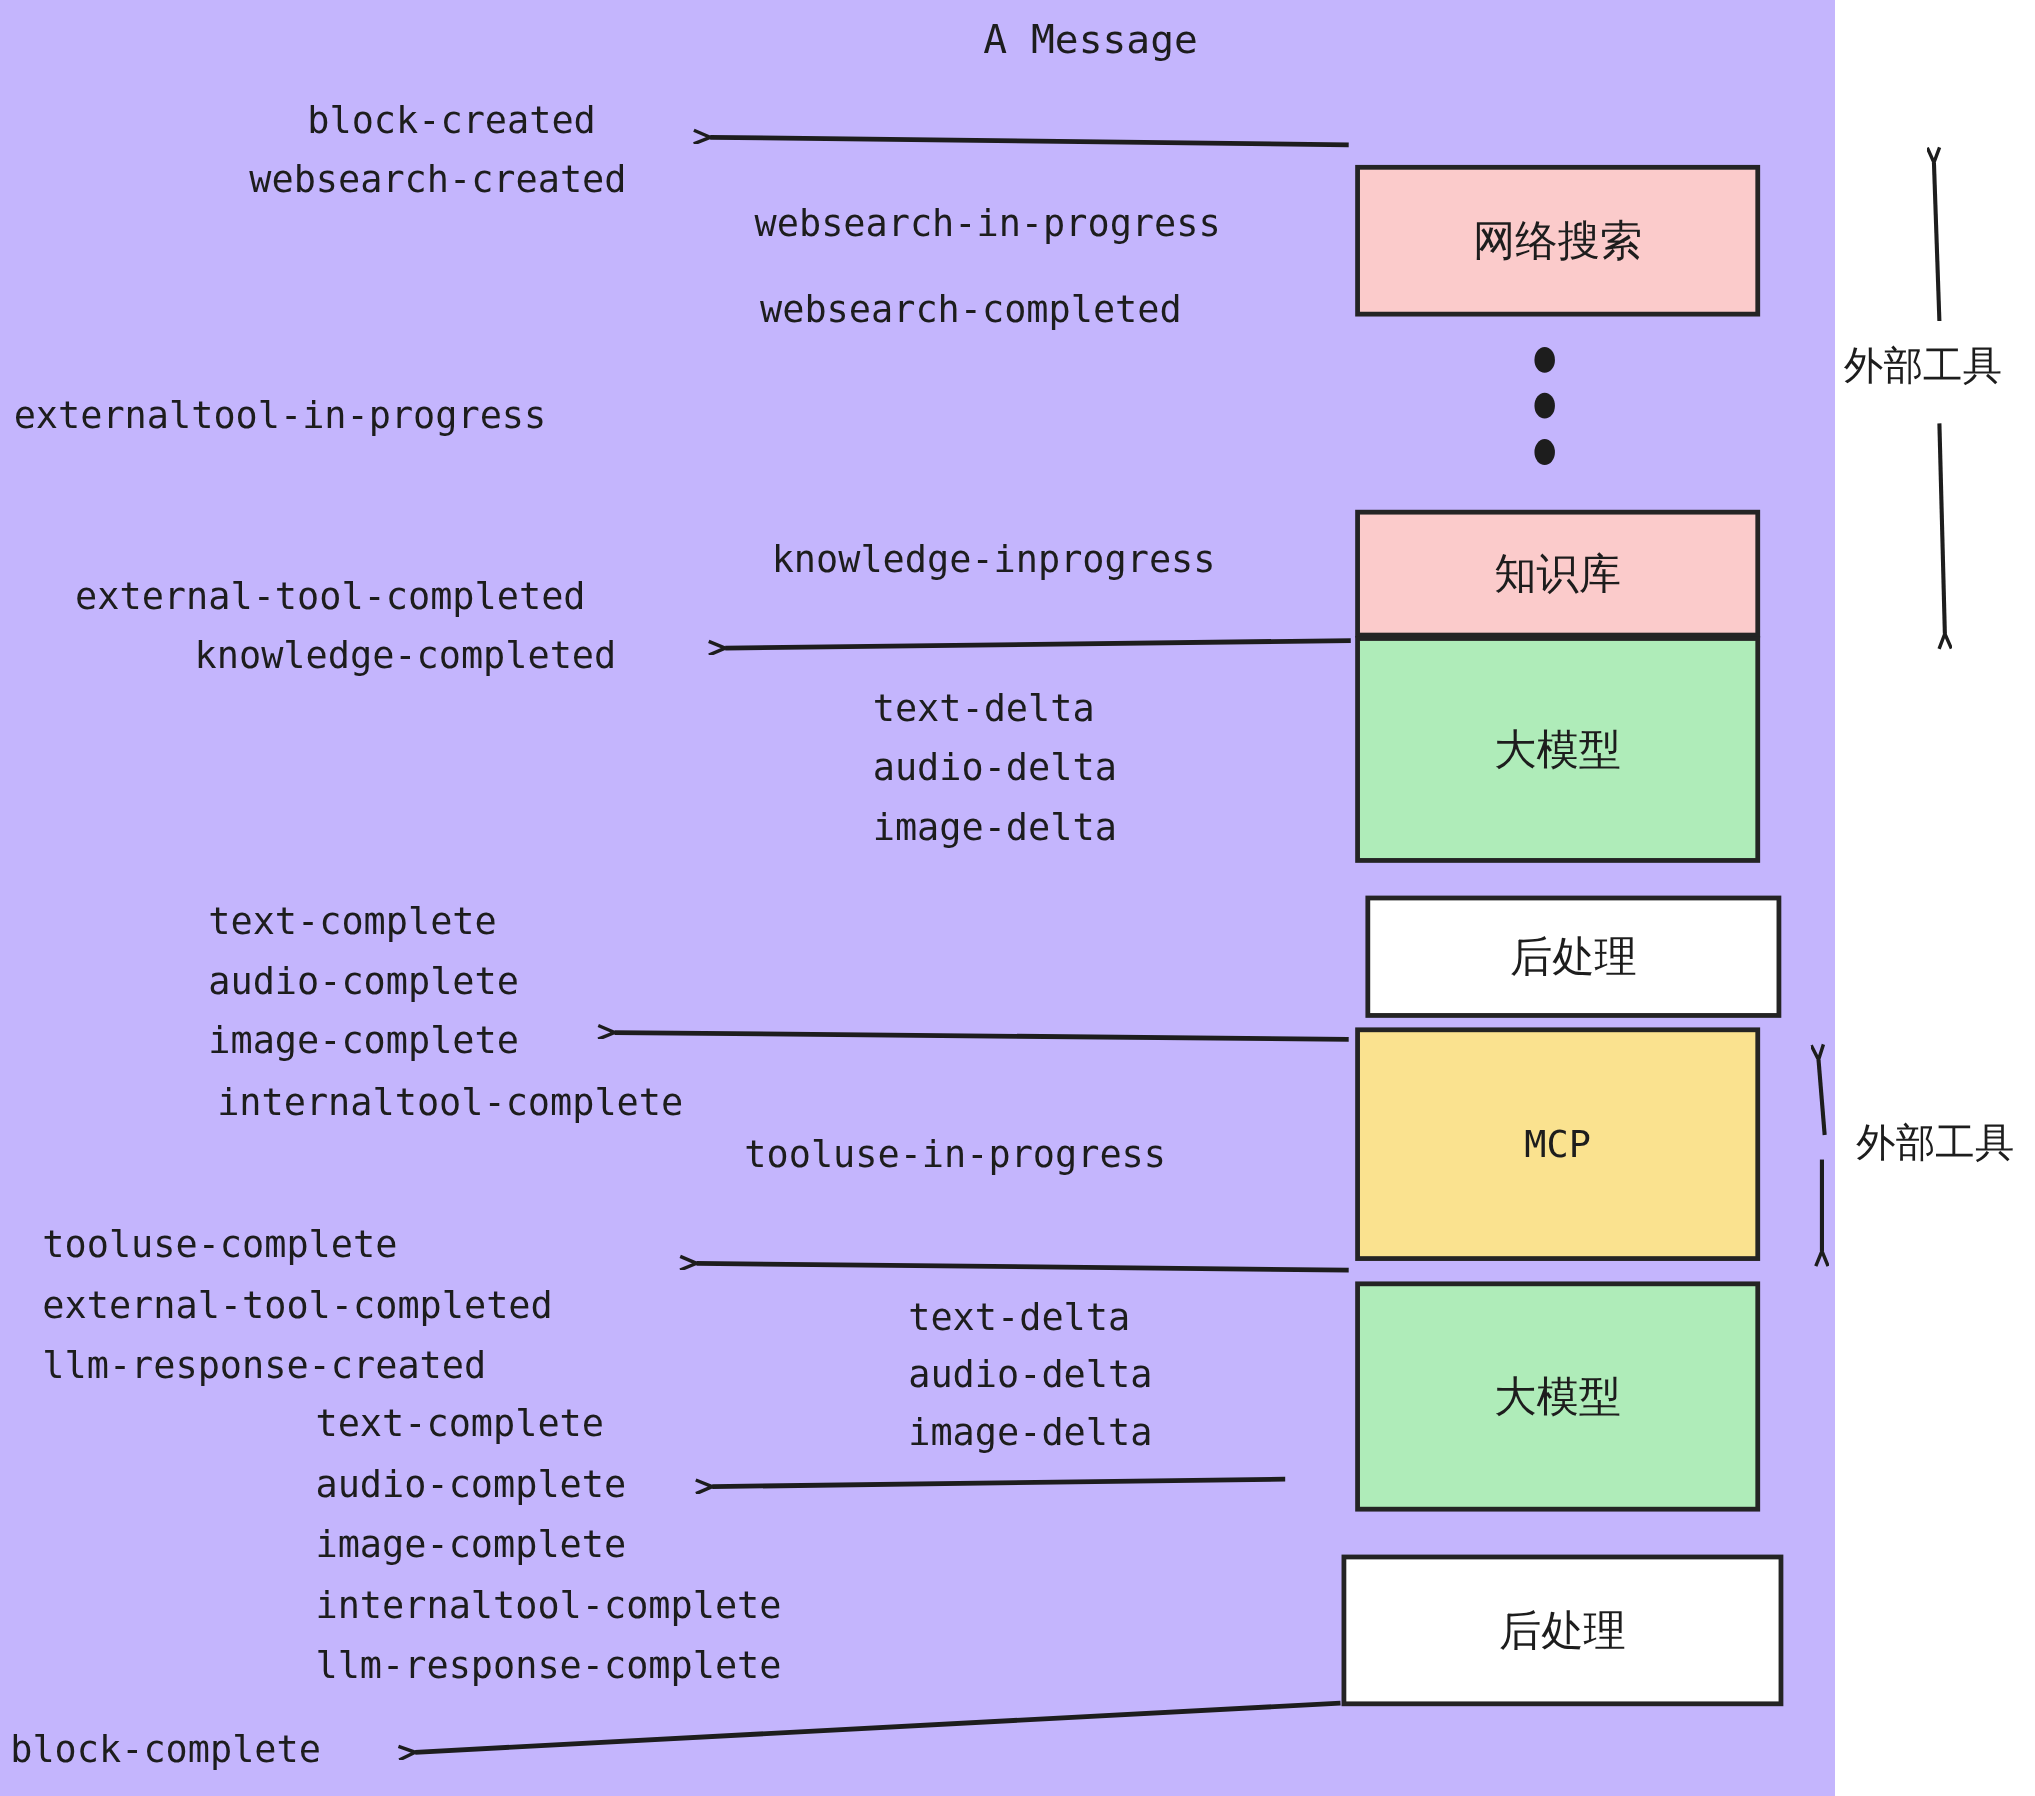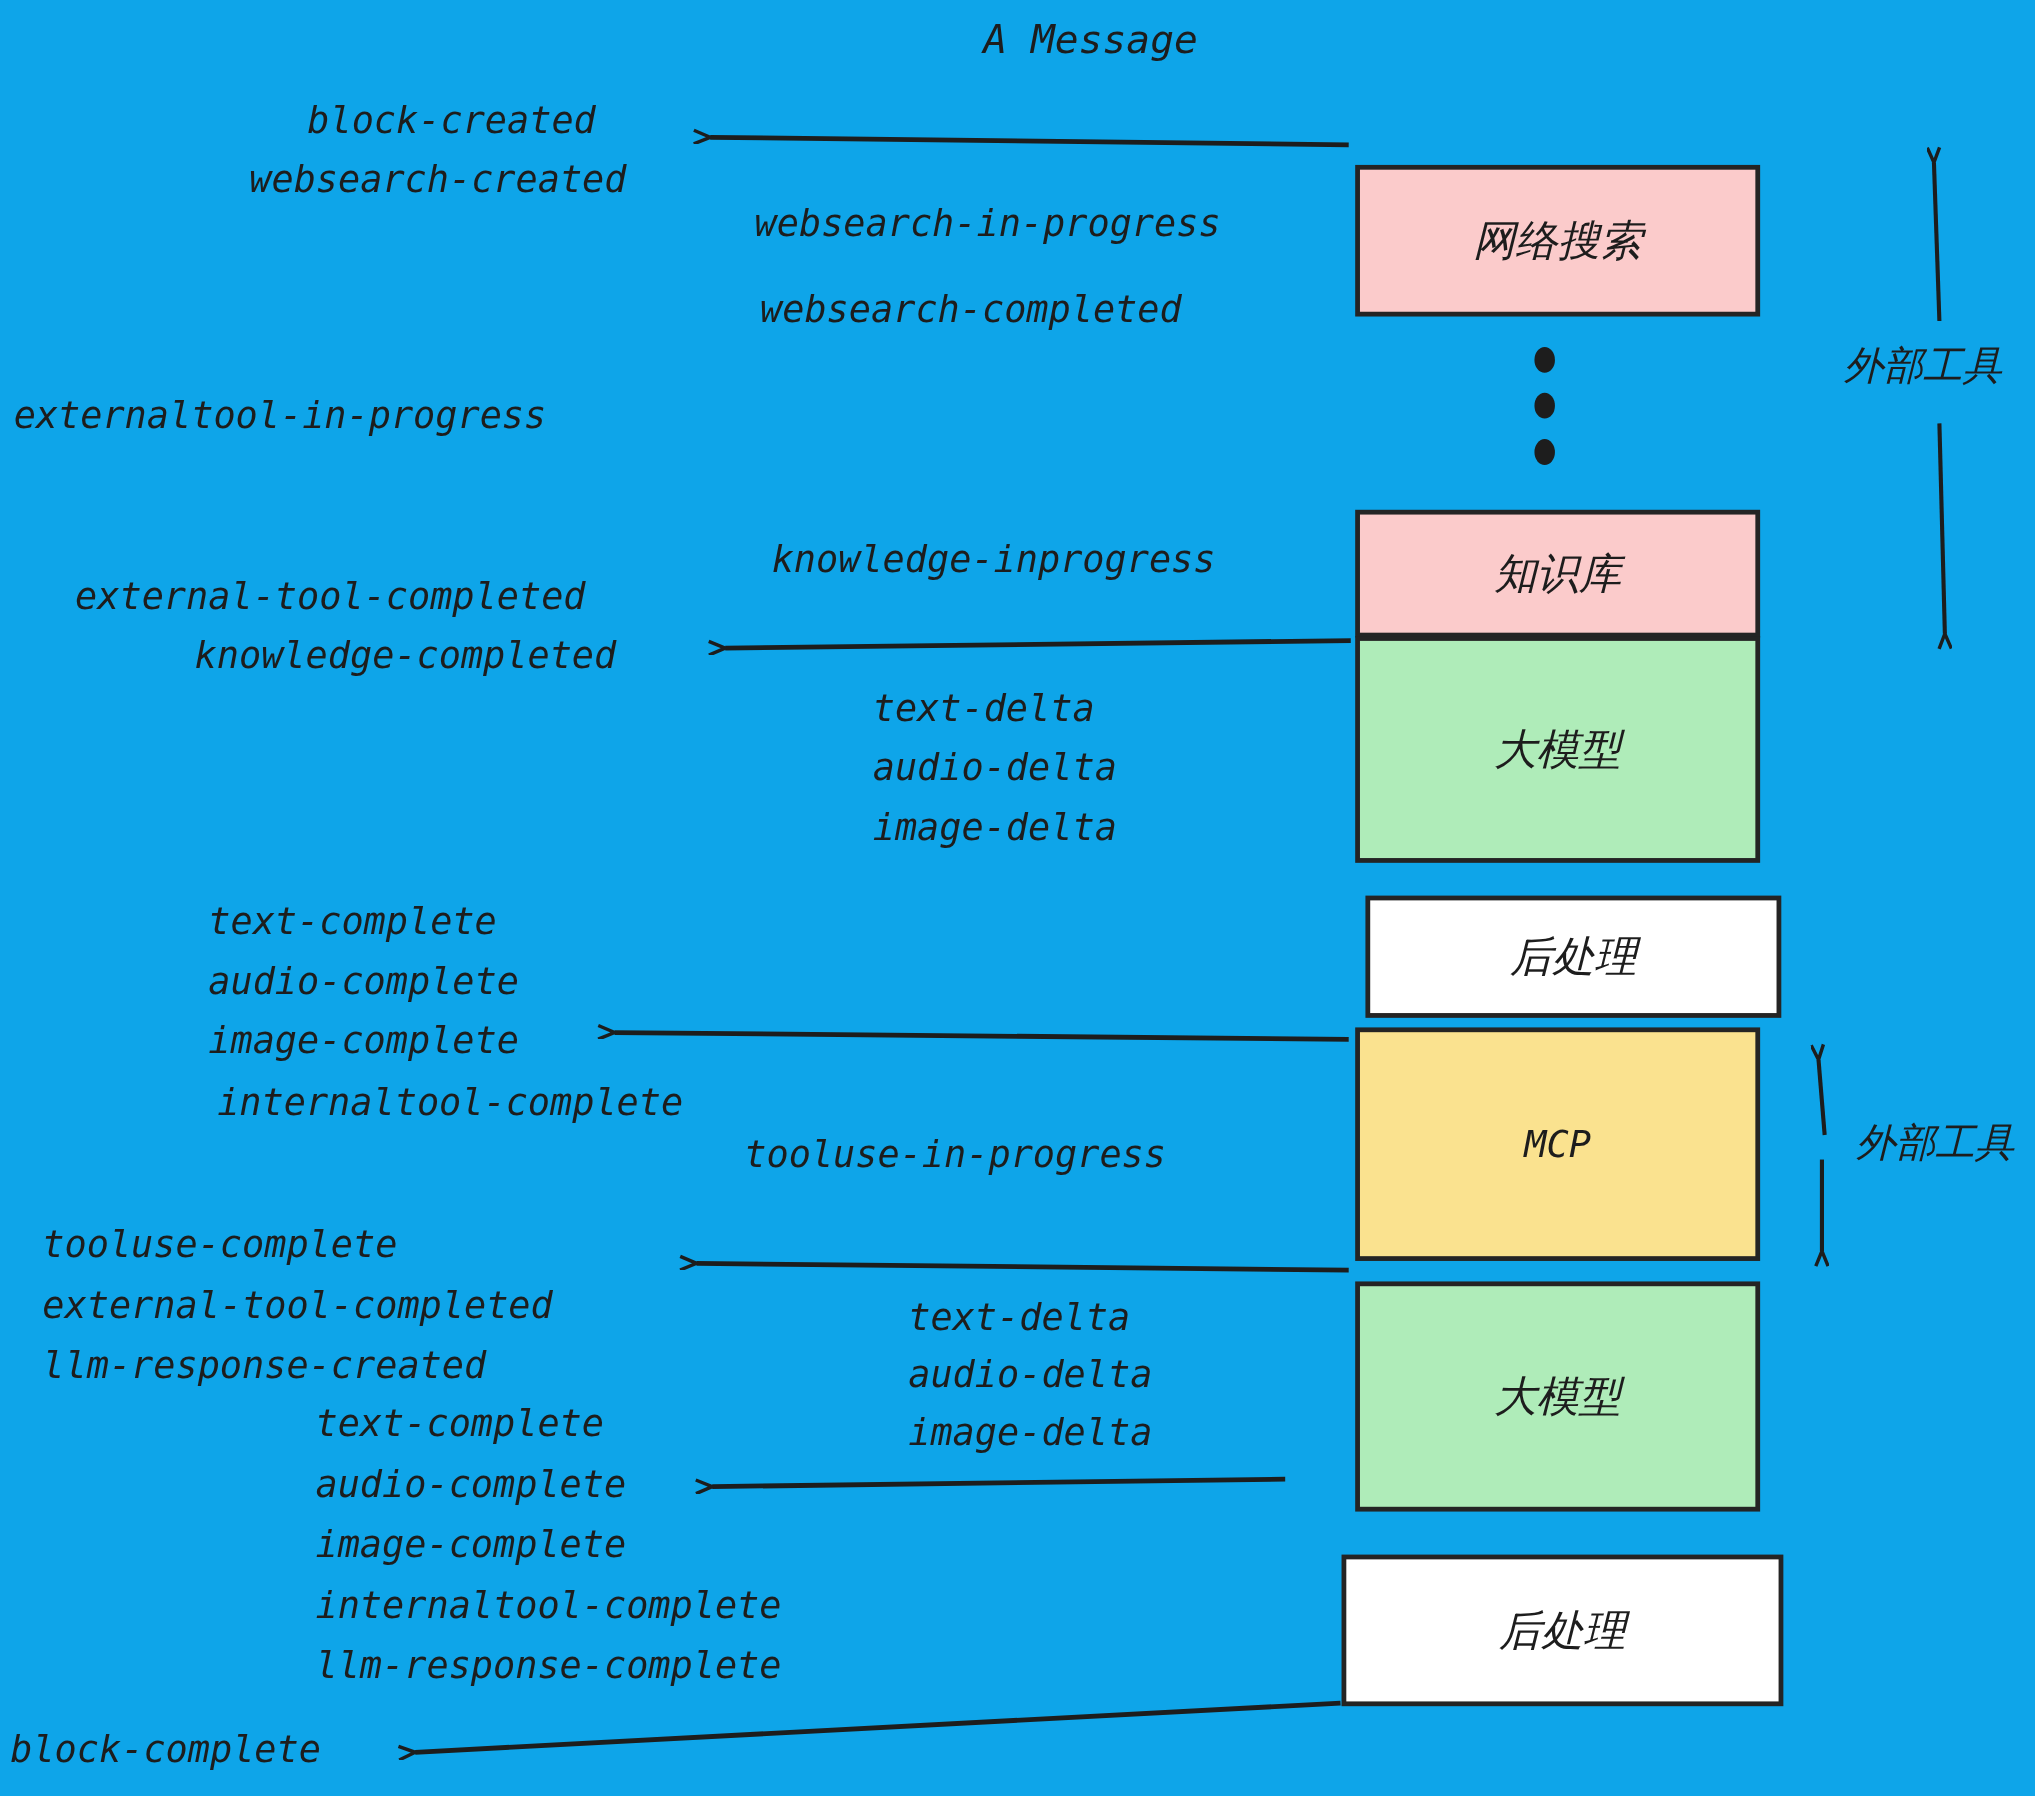--- a/index.html
+++ b/index.html
@@ -8,24 +8,23 @@
     background: #ffffff;
   }
   body {
     width: 2035px;
     height: 1796px;
     overflow: hidden;
     font-family: "DejaVu Sans", sans-serif;
   }
   #canvas {
     position: relative;
-    width: 2035px;
+    width: 1835px;
     height: 1796px;
-    background: #0ea5e9;
-    font-style: italic;
+    background: #c4b5fd;
   }
   svg.layer {
     position: absolute;
     left: 0;
     top: 0;
     width: 2035px;
     height: 1796px;
   }
   .evt {
     font-family: "DejaVu Sans Mono", monospace;

